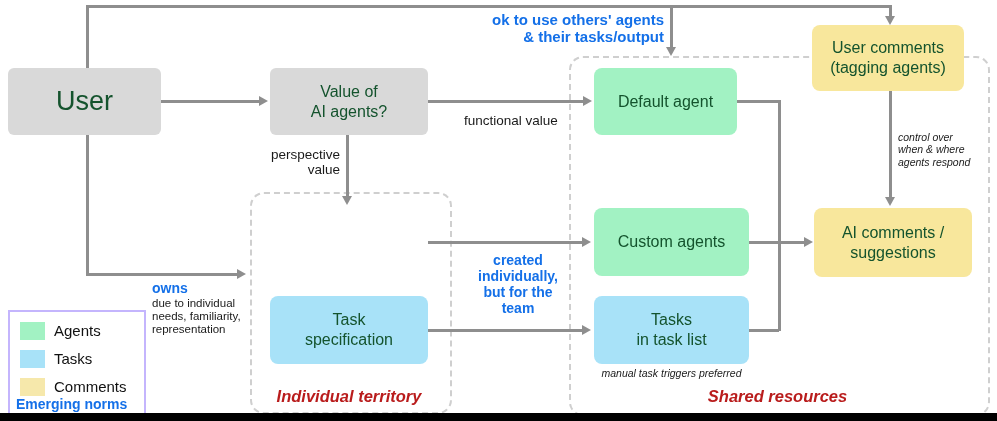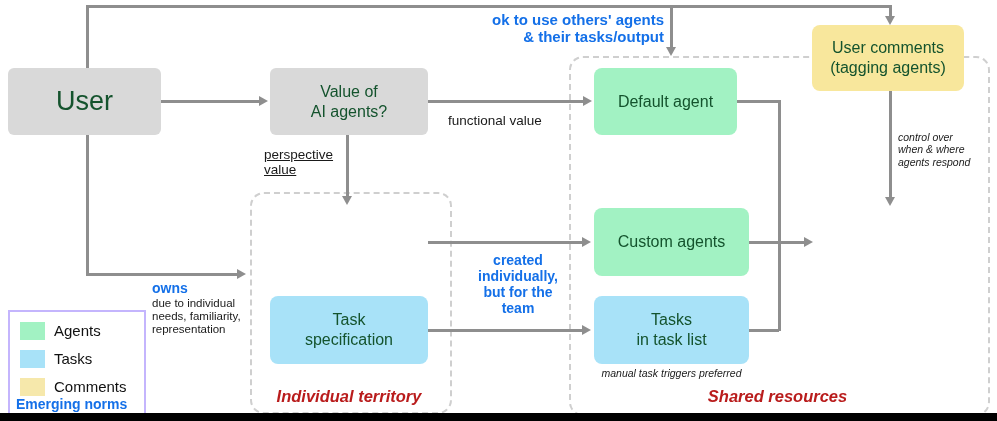--- a/index.html
+++ b/index.html
@@ -90,23 +90,25 @@
   <div class="node node-gray" style="left: 270px; top: 68px; width: 158px; height: 67px; background-color: rgb(217, 217, 217);">Value of
 AI agents?</div>
   <div class="node" style="left: 594px; top: 68px; width: 143px; height: 67px; background-color: rgb(162, 242, 195);">Default agent</div>
   <div class="node" style="left: 270px; top: 296px; width: 158px; height: 68px; background-color: rgb(168, 226, 248);">Task
 specification</div>
   <div class="node" style="left: 594px; top: 208px; width: 155px; height: 68px; background-color: rgb(162, 242, 195);">Custom agents</div>
   <div class="node" style="left: 594px; top: 296px; width: 155px; height: 68px; background-color: rgb(168, 226, 248);">Tasks
 in task list</div>
   <div class="node" style="left: 812px; top: 25px; width: 152px; height: 66px; background-color: rgb(248, 231, 156);">User comments
 (tagging agents)</div>
+  <div class="node" style="left: 814px; top: 208px; width: 158px; height: 69px; background-color: rgb(248, 231, 156);">AI comments /
+suggestions</div>
 
-  <div class="lbl" style="left:448px; top:113px; width:120px;">functional value</div>
-  <div class="lbl" style="left:264px; top:147px; width:92px; text-decoration:underline;">perspective
+  <div class="lbl" style="left:464px; top:113px; width:120px;">functional value</div>
+  <div class="lbl" style="left:248px; top:147px; width:92px; text-align:right;">perspective
 value</div>
   <div class="lbl lbl-blue" style="left: 458px; top: 12px; width: 206px; text-align: right; font-size: 15px; color: rgb(20, 112, 232);">ok to use others' agents
 &amp; their tasks/output</div>
   <div class="lbl lbl-blue" style="left: 152px; top: 281px; color: rgb(20, 112, 232);">owns</div>
   <div class="lbl lbl-small" style="left:152px; top:297px; width:110px;">due to individual
 needs, familiarity,
 representation</div>
   <div class="lbl lbl-blue" style="left: 458px; top: 252px; width: 120px; text-align: center; line-height: 1.15; color: rgb(20, 112, 232);">created
 individually,
 but for the

